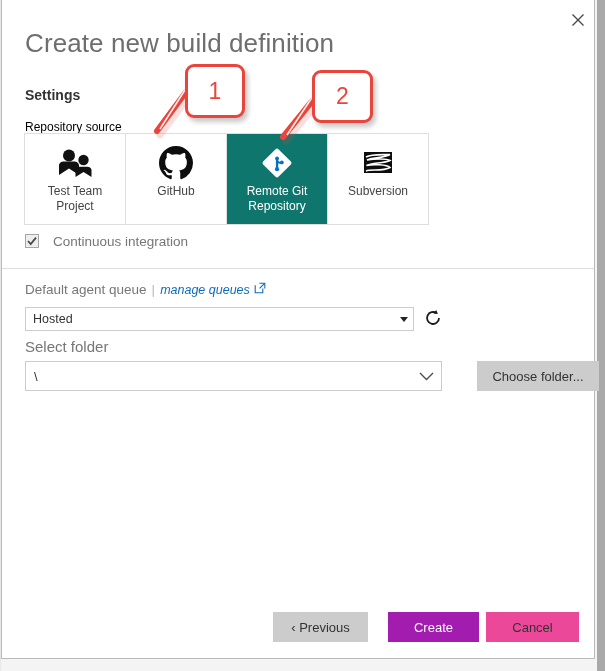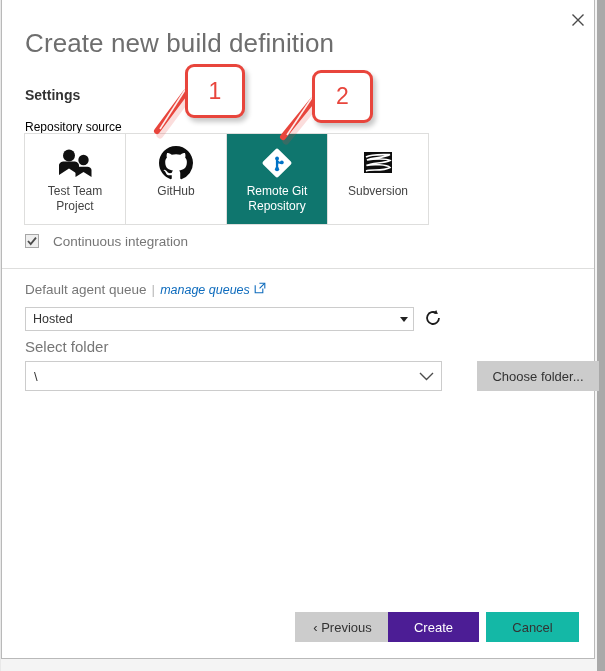--- a/index.html
+++ b/index.html
@@ -304,35 +304,35 @@
     position: absolute;
     top: 612px;
     height: 30px;
     border: none;
     font-family: "Liberation Sans", sans-serif;
     font-size: 13px;
     cursor: pointer;
     padding: 0;
   }
   #btn-previous {
-    left: 293px;
+    left: 271px;
     width: 95px;
     background: #cccccc;
     color: #333333;
   }
   #btn-create {
     left: 386px;
     width: 91px;
-    background: #4c1d95;
+    background: #a21caf;
     color: #ffffff;
   }
   #btn-cancel {
     left: 484px;
     width: 93px;
-    background: #14b8a6;
+    background: #ec4899;
     color: #333333;
   }
 
   
   .callout {
     position: absolute;
     background: #ffffff;
     border: 3px solid #e8453c;
     border-radius: 9px;
     display: flex;

